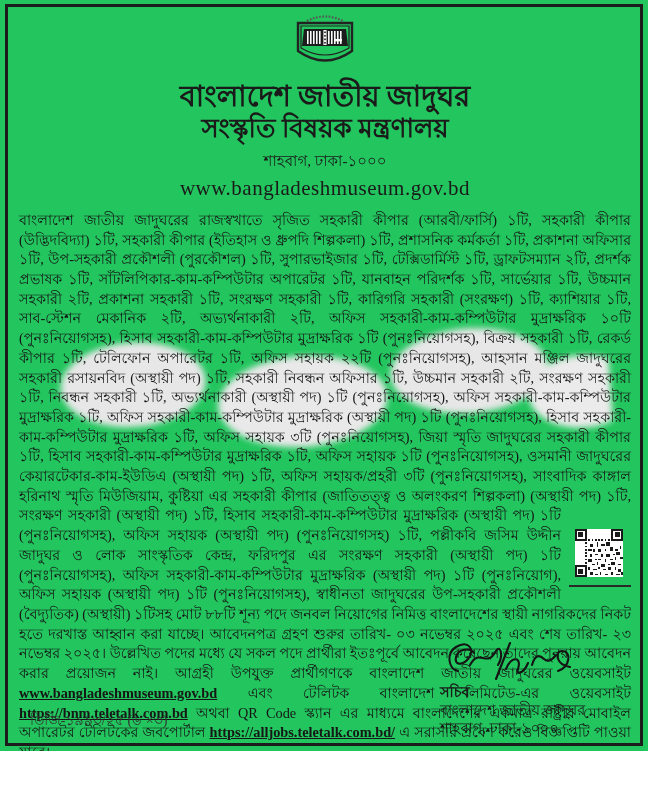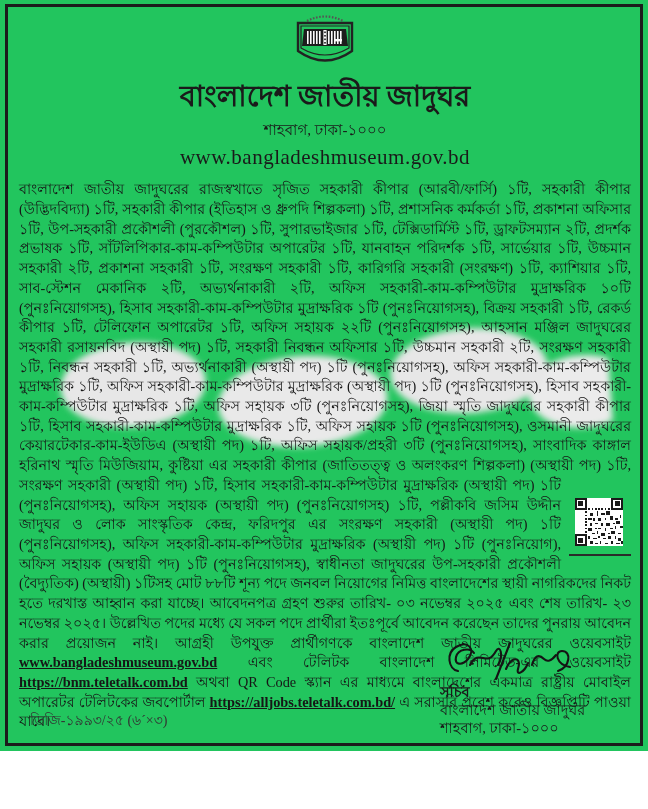--- a/index.html
+++ b/index.html
@@ -100,20 +100,21 @@
           <g fill="#1d1d1d">
             <rect x="37.2" y="21.5" width="1.6" height="1.6"></rect>
               <rect x="37.2" y="25" width="1.6" height="1.6"></rect>
             <rect x="37.2" y="28.5" width="1.6" height="1.6"></rect>
               <rect x="37.2" y="32" width="1.6" height="1.6"></rect>
           </g>
         </svg>
       </div>
 
       <div class="org-name">বাংলাদেশ জাতীয় জাদুঘর</div>
+      <div class="ministry">সংস্কৃতি বিষয়ক মন্ত্রণালয়</div>
       <div class="addr">শাহবাগ, ঢাকা-১০০০</div>
       <div class="site">www.bangladeshmuseum.gov.bd</div>
     </div>
 
     <div class="para">
       <span class="qr-spacer"></span>
       <span class="qr-box">
         <svg viewBox="0 0 29 29" shape-rendering="crispEdges" aria-hidden="true">
           <rect x="0" y="0" width="29" height="29" fill="#ffffff"></rect>
           <g fill="#1a1a1a">

